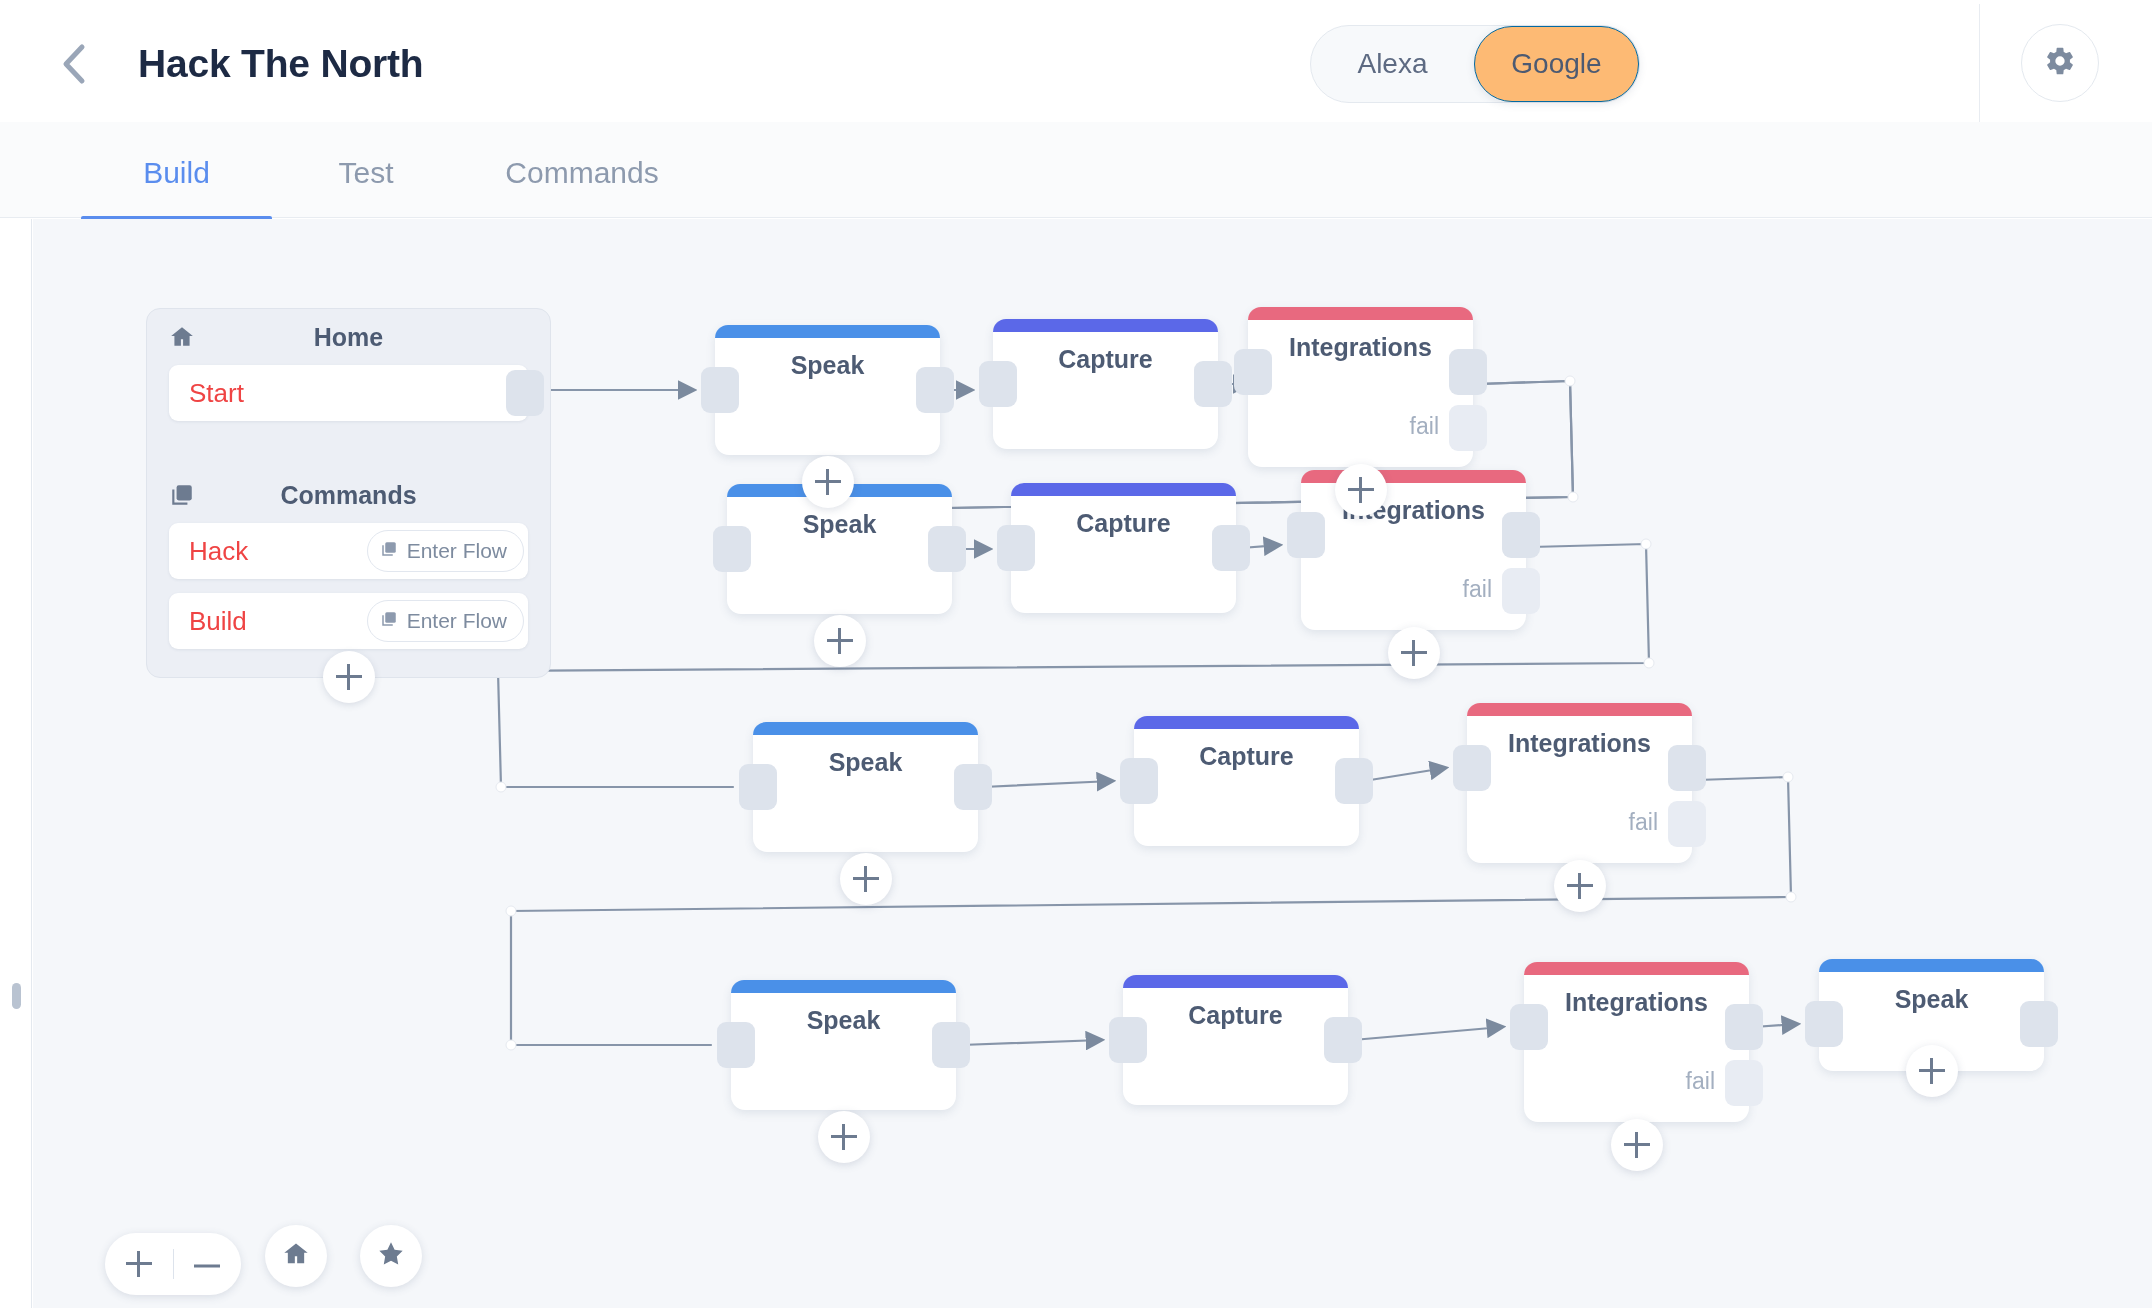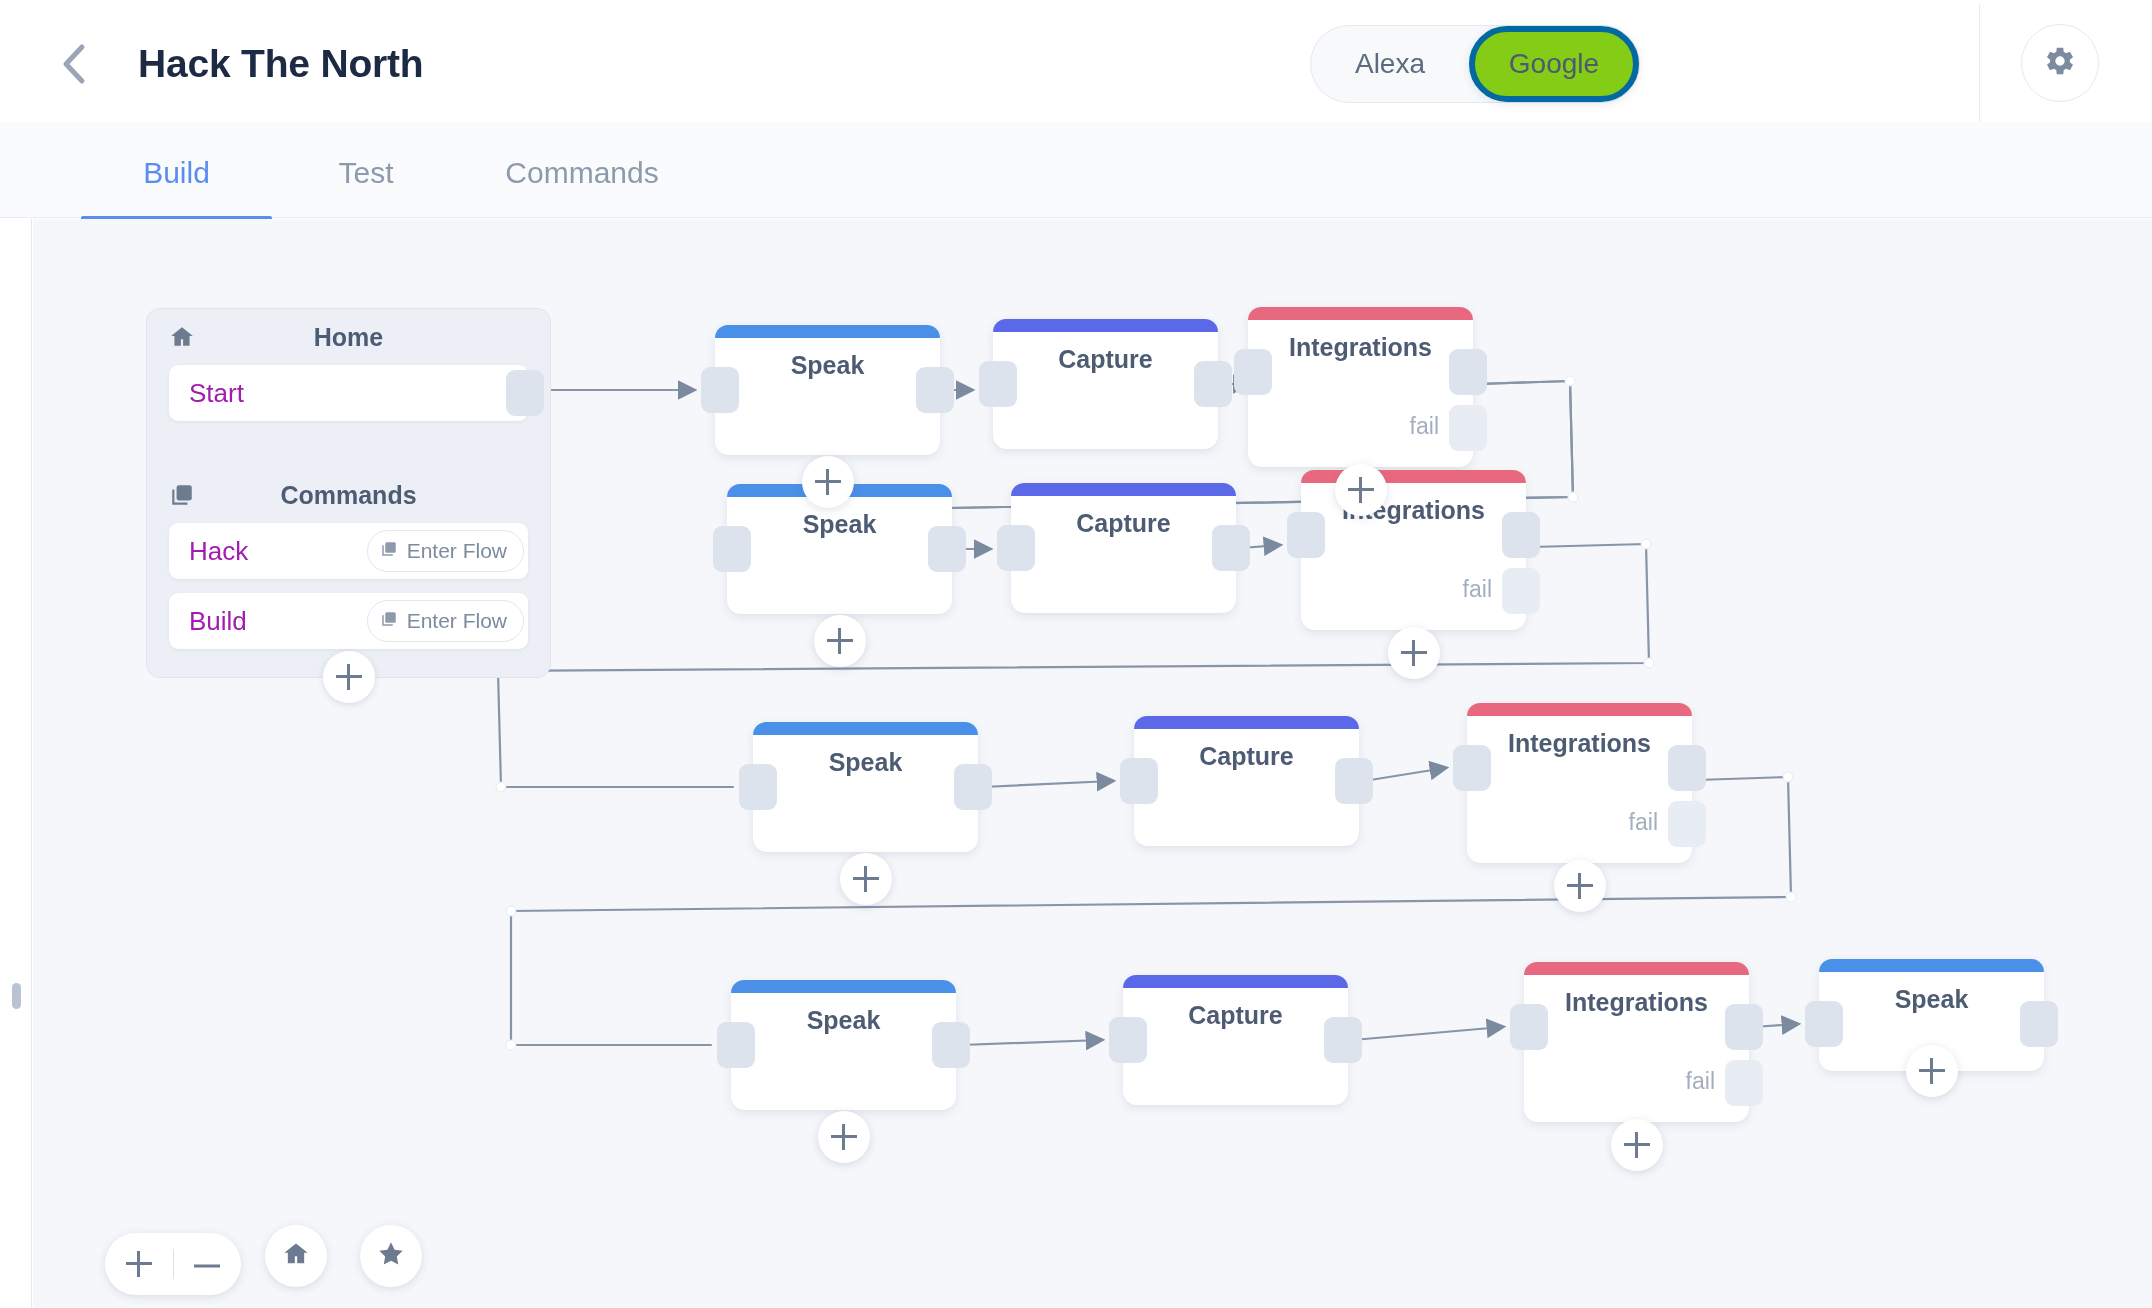--- a/index.html
+++ b/index.html
@@ -43,23 +43,23 @@
     display: flex; align-items: center;
   }
   .toggle-opt {
     flex: 1; height: 100%;
     display: flex; align-items: center; justify-content: center;
     font-size: 28px; color: #5d6a82; font-weight: 400;
     cursor: pointer; border-radius: 39px;
     box-sizing: border-box;
   }
   .toggle-opt.active {
-    background: #84cc16;
+    background: #fdba74;
     box-shadow: 0 2px 8px rgba(60,80,110,0.13);
-    border: 6px solid #0369a1;
+    border: 1px solid #0369a1;
     color: #4c5a72;
   }
   .header-divider {
     position: absolute; left: 1979px; top: 0;
     width: 1px; height: 122px; background: #e8ecf1;
   }
   .settings-btn {
     position: absolute; left: 2021px; top: 20px;
     width: 78px; height: 78px; border-radius: 50%;
     border: 1px solid #e4e9ef; background: #ffffff;
@@ -136,21 +136,21 @@
   }
   .panel-row {
     position: relative; margin: 0 22px 0 22px;
     height: 56px; background: #ffffff;
     border-radius: 9px;
     box-shadow: 0 1px 3px rgba(70,90,120,0.10);
     display: flex; align-items: center;
     cursor: pointer;
   }
   .panel-row .rlabel {
-    margin-left: 20px; font-size: 26px; color: #a21caf; font-weight: 400;
+    margin-left: 20px; font-size: 26px; color: #ef4444; font-weight: 400;
   }
   .flow-pill {
     position: absolute; right: 4px; top: 50%;
     transform: translateY(-50%);
     height: 42px; padding: 0 16px 0 12px;
     border: 1px solid #e2e7ef; border-radius: 21px;
     background: #ffffff;
     display: flex; align-items: center; gap: 9px;
     font-size: 21px; color: #7d8b9f;
     box-sizing: border-box; cursor: pointer;

